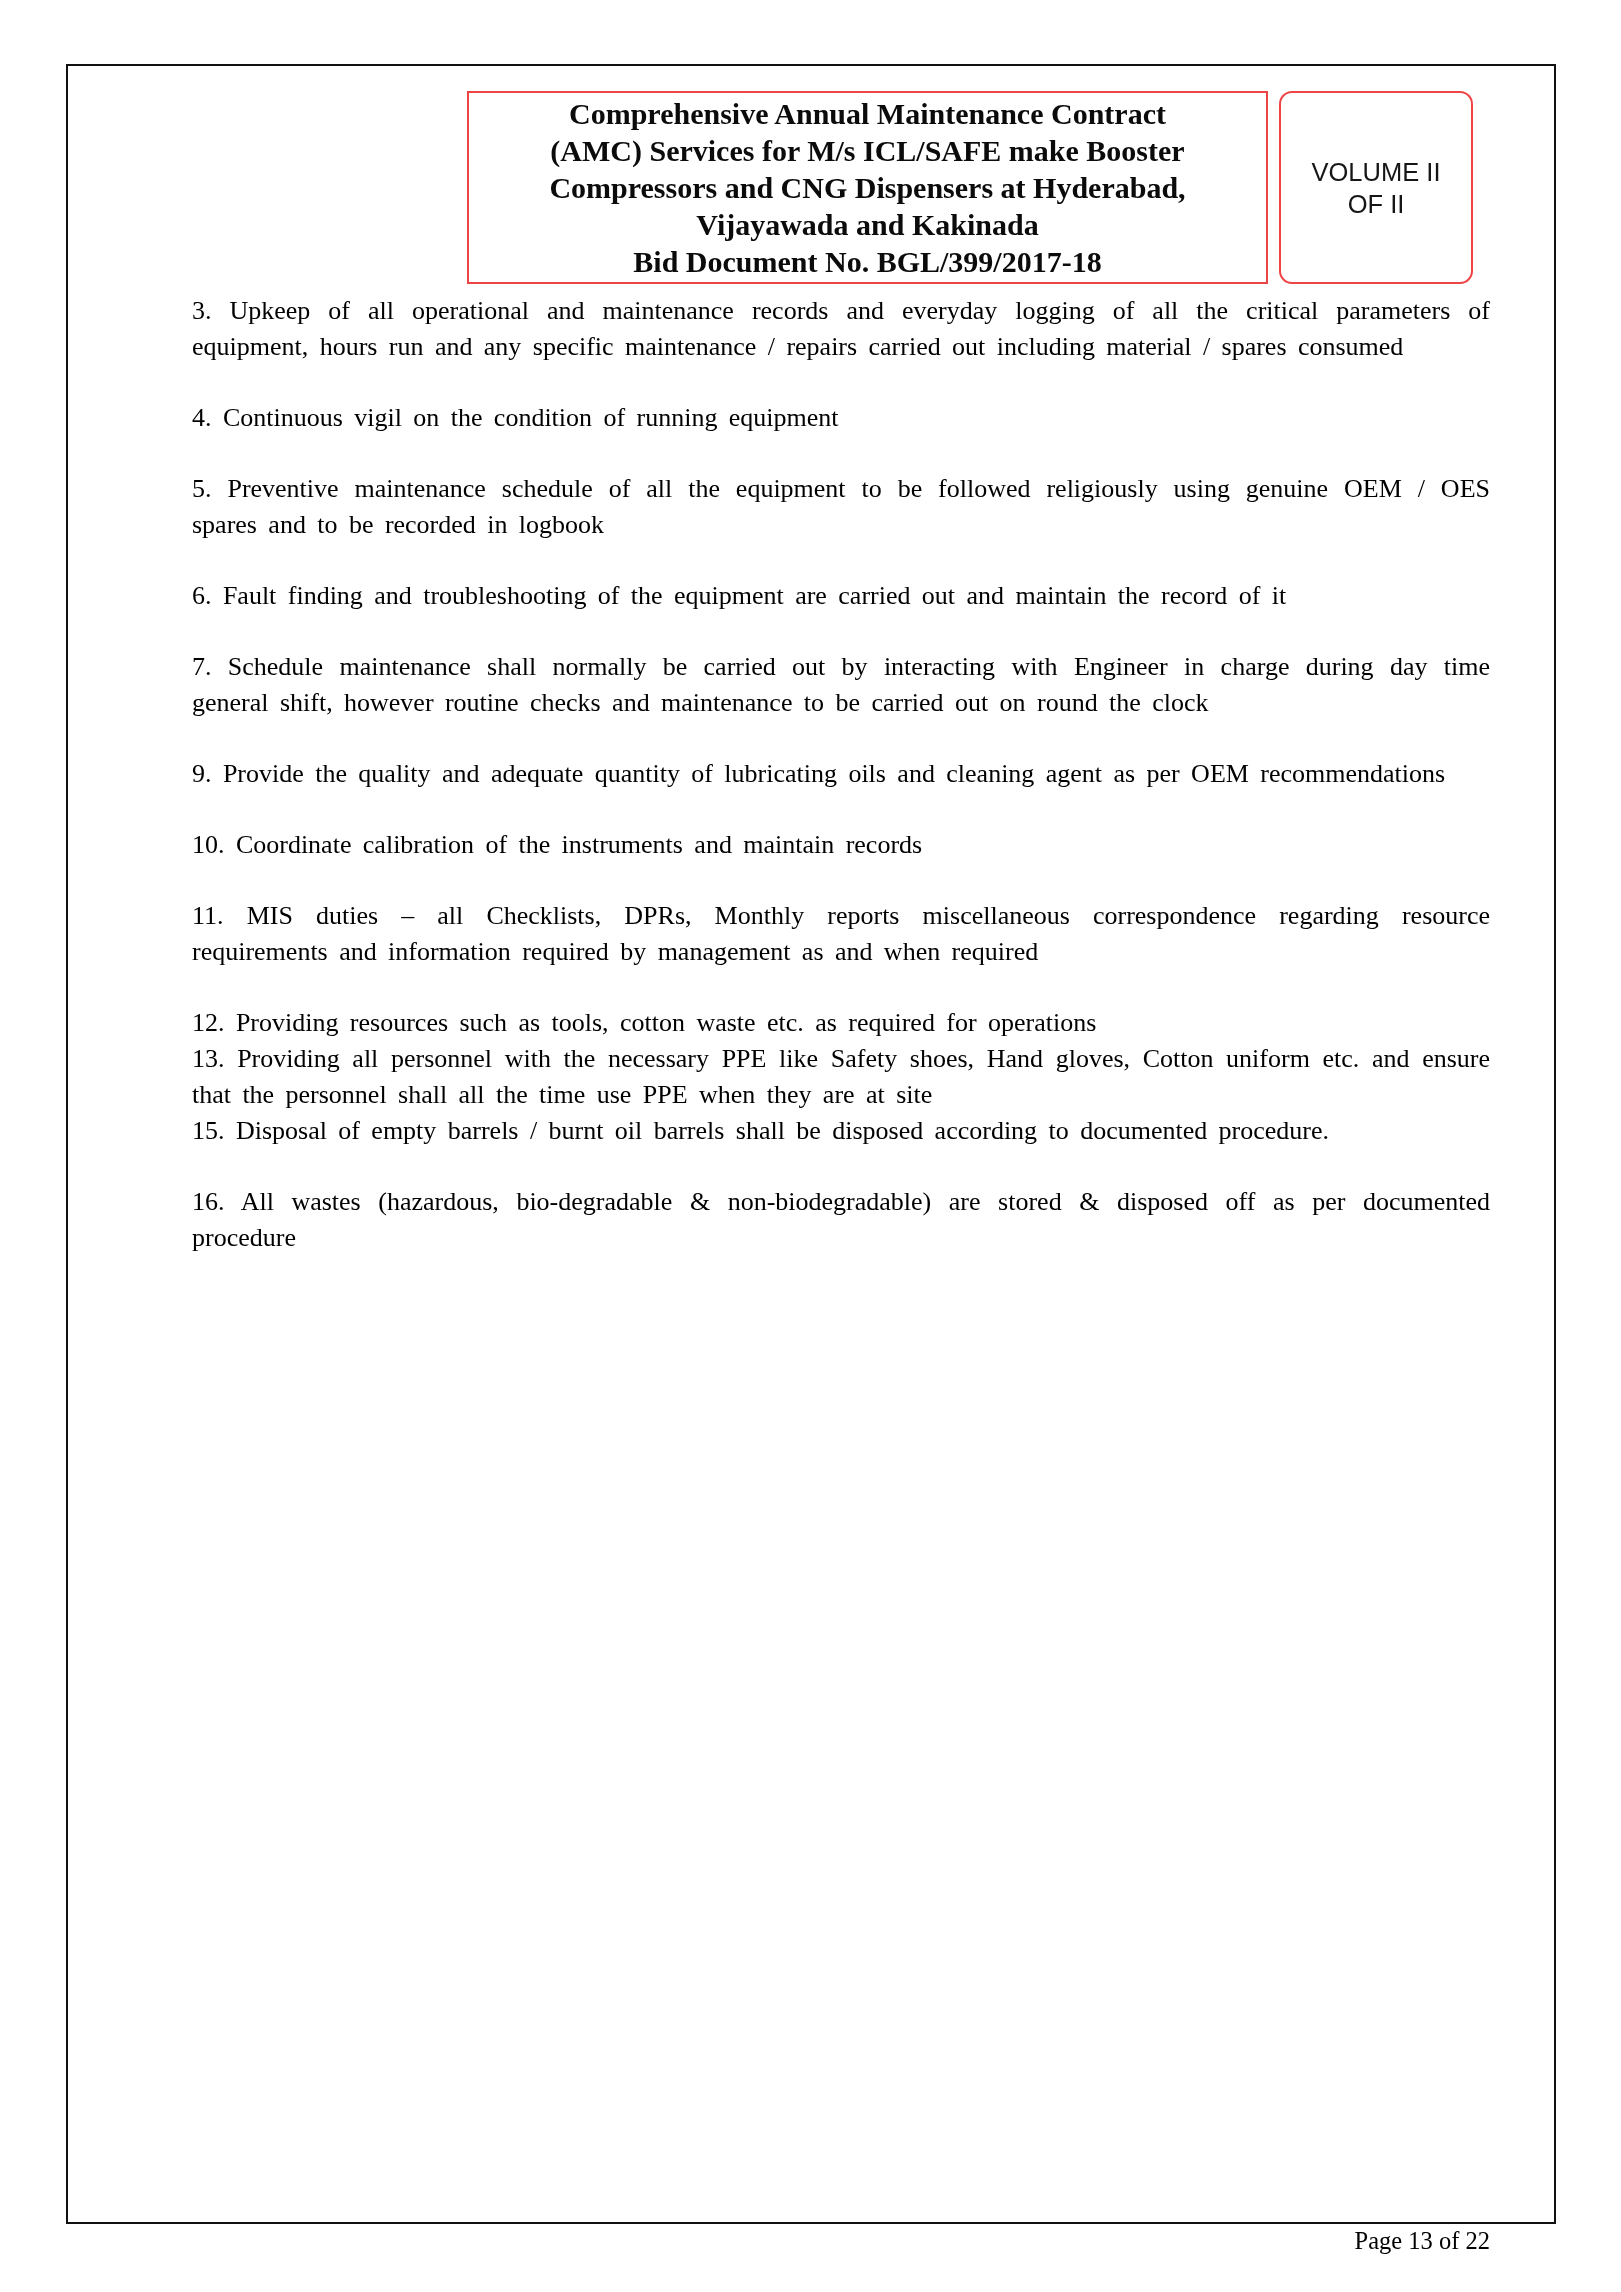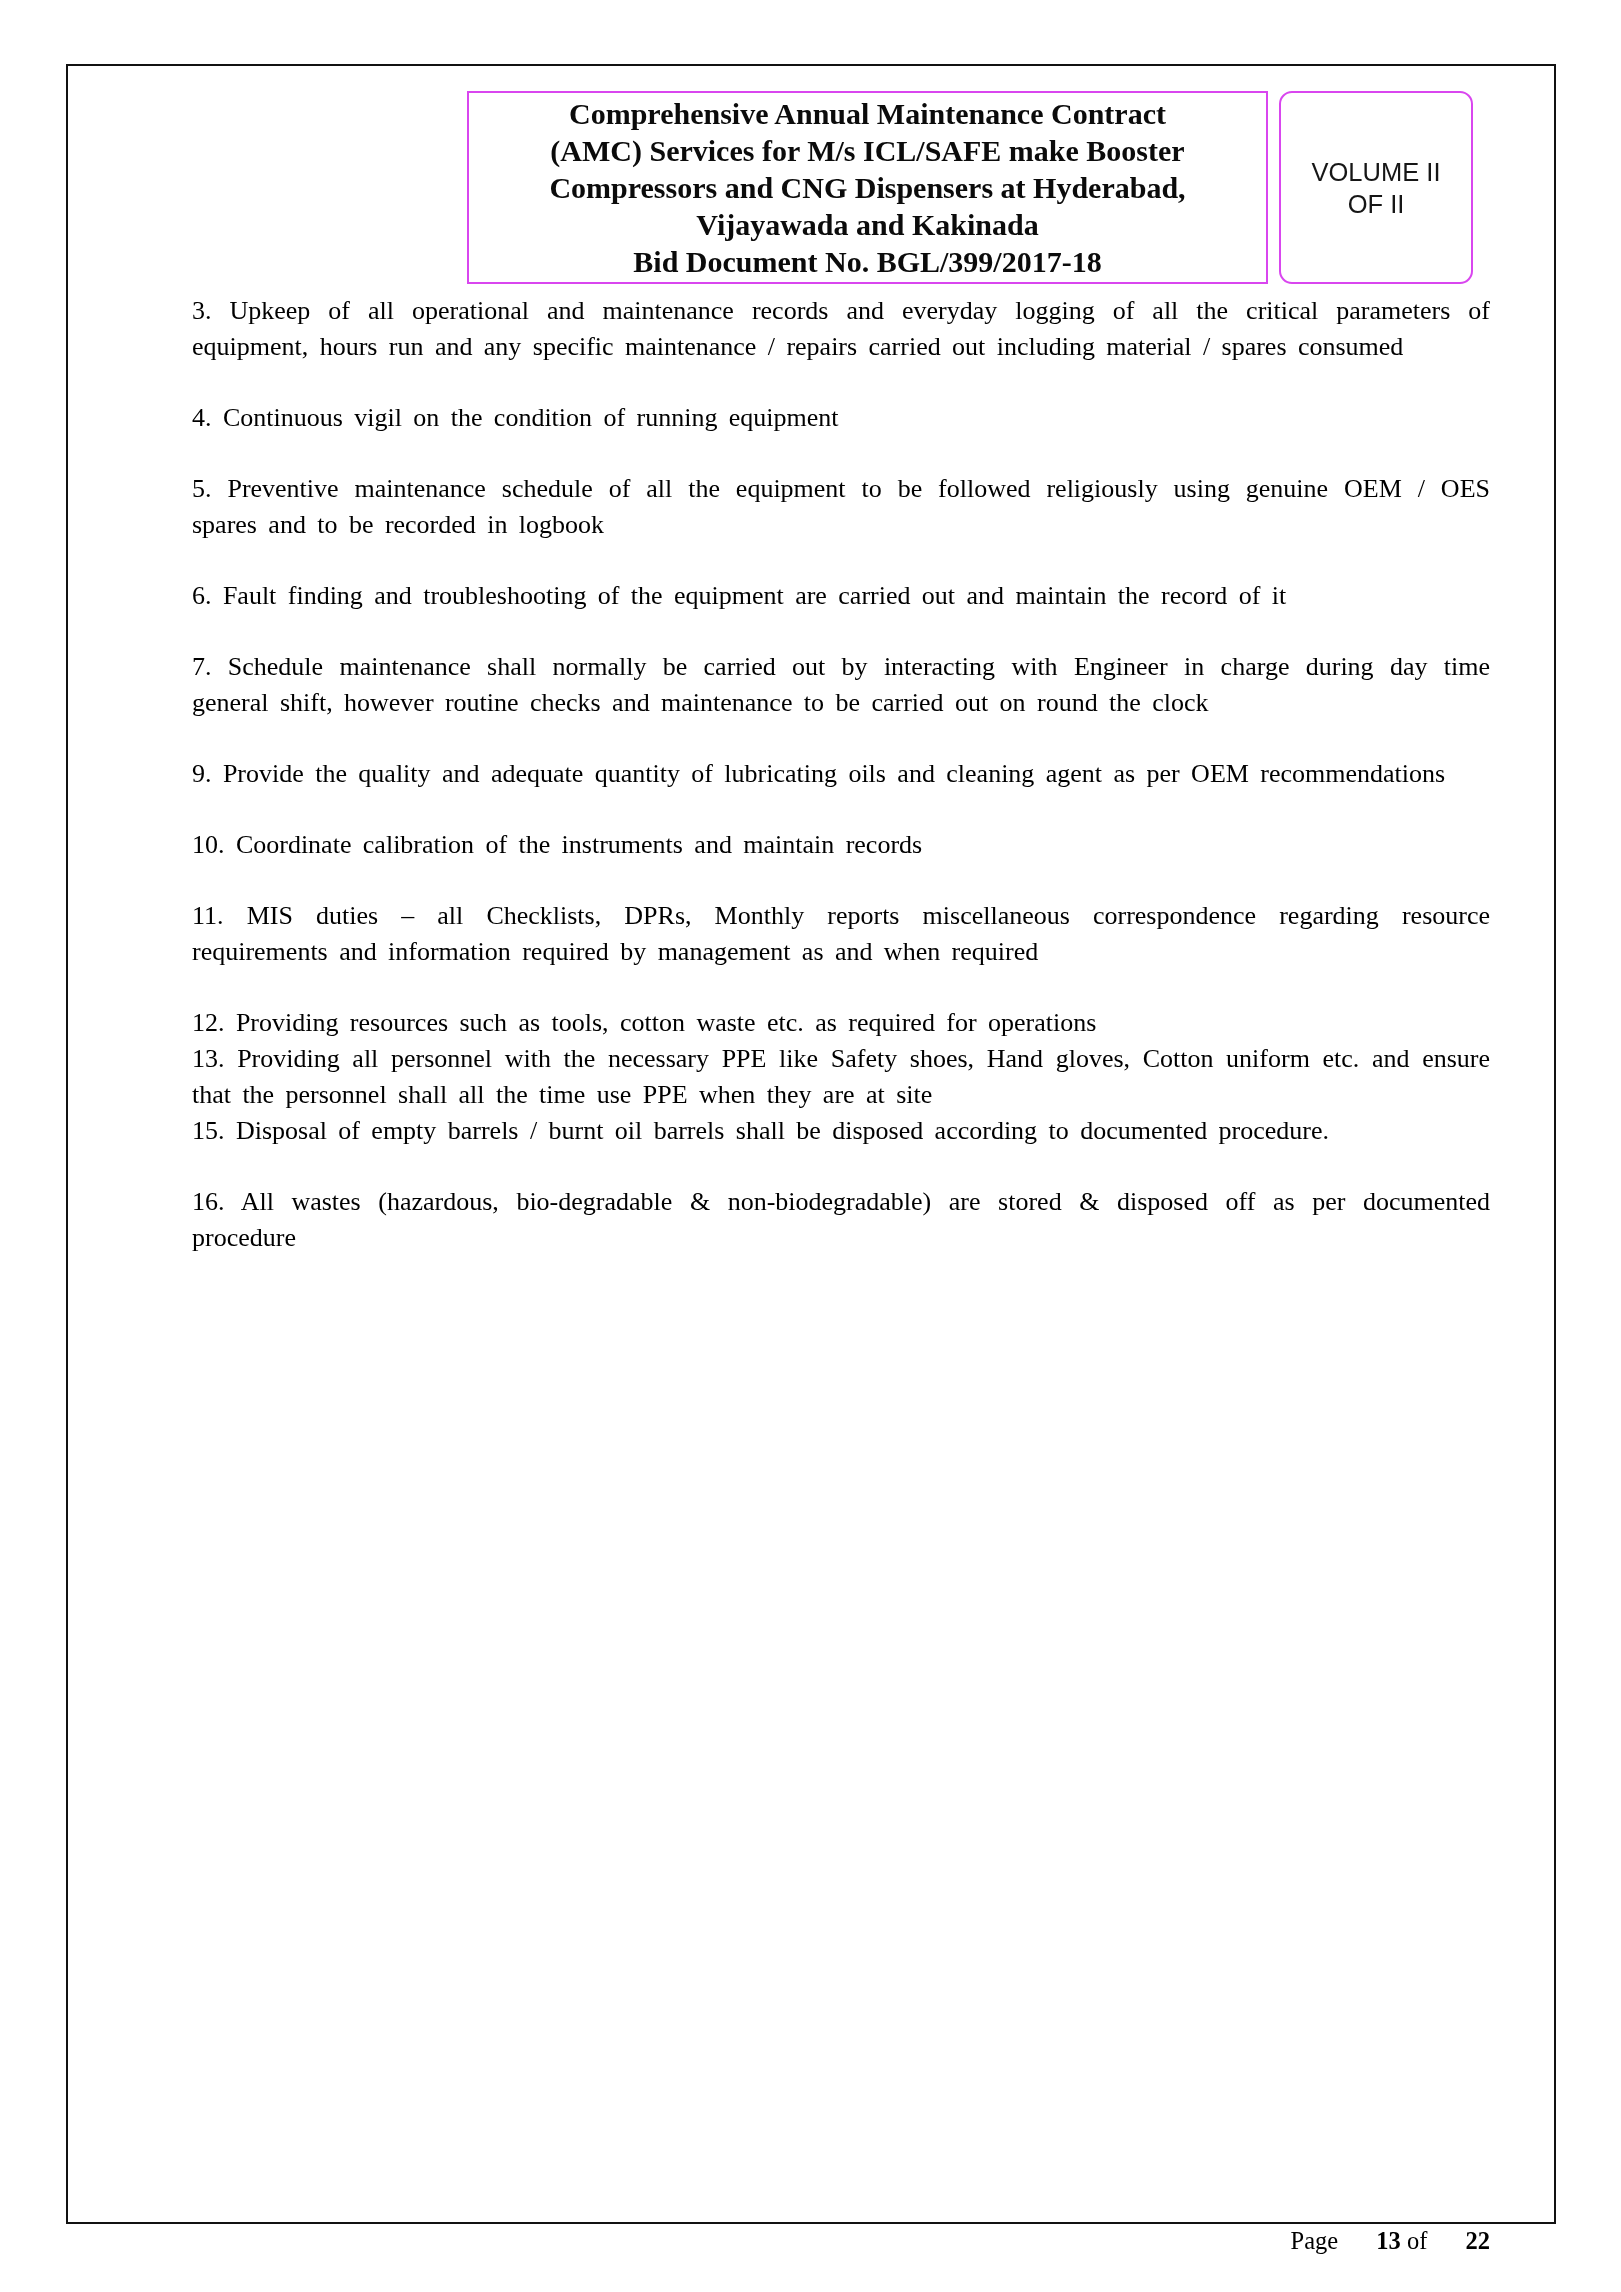--- a/index.html
+++ b/index.html
@@ -14,21 +14,21 @@
   .page-border {
     position: absolute; left: 66px; top: 64px;
     width: 1490px; height: 2160px;
     border: 2px solid #111;
     box-sizing: border-box;
   }
   
   .header { position: absolute; left: 211px; top: 91px; width: 1262px; height: 193px; }
   .cell {
     position: absolute; top: 0; height: 193px;
-    border: 2px solid #d946ef; box-sizing: border-box; background: #fff;
+    border: 2px solid #ef4444; box-sizing: border-box; background: #fff;
   }
   .cell-logo {
     left: 0; width: 258px;
     display: flex; flex-direction: column; align-items: center;
     overflow: hidden;
   }
   .pink-divider { position: absolute; left: 200px; top: 0; width: 2px; height: 110px; background: #ee8181; }
   .badge { width: 92px; height: 92px; margin-top: 6.9px; flex: 0 0 auto; }
   .logo-caption {
     font-family: "Liberation Serif", serif;
@@ -63,21 +63,21 @@
   }
   .para { margin: 0 0 35px 0; }
   .para.tight { margin-bottom: 0; }
   
   .footer {
     position: absolute; top: 2226px; right: 131px;
     font-family: "Liberation Serif", serif;
     font-size: 24.5px; line-height: 29px;
     white-space: pre;
   }
-  .footer .b { font-weight: bold; margin-left: 32px; }
+  .footer .b { font-weight: normal; }
 </style>
 </head>
 <body>
 
 <div class="page-border"></div>
 
 <div class="header">
 
 
   <div class="cell cell-title">

